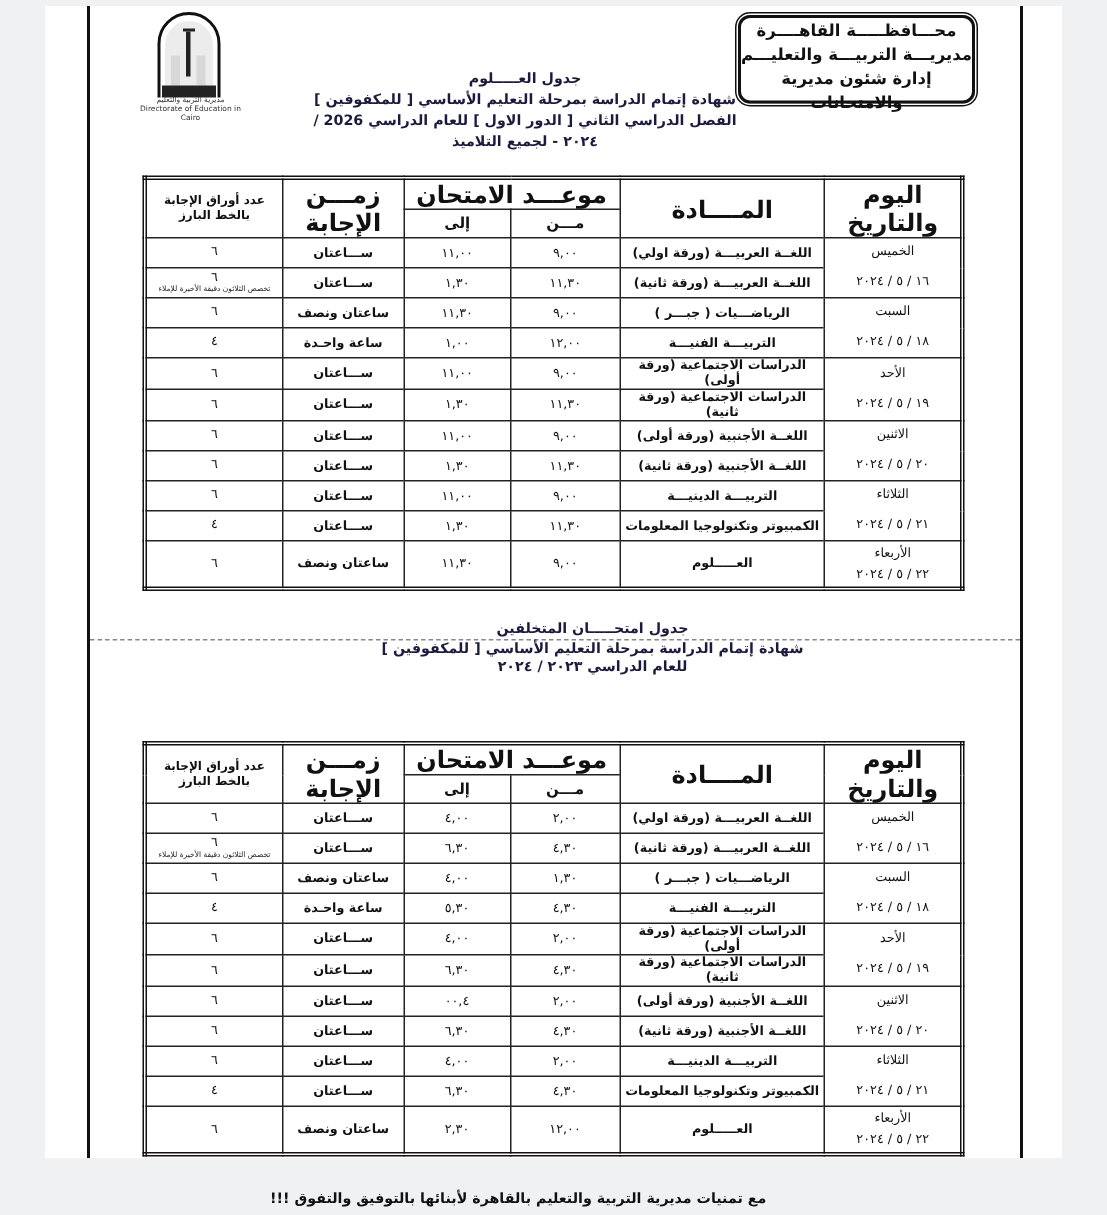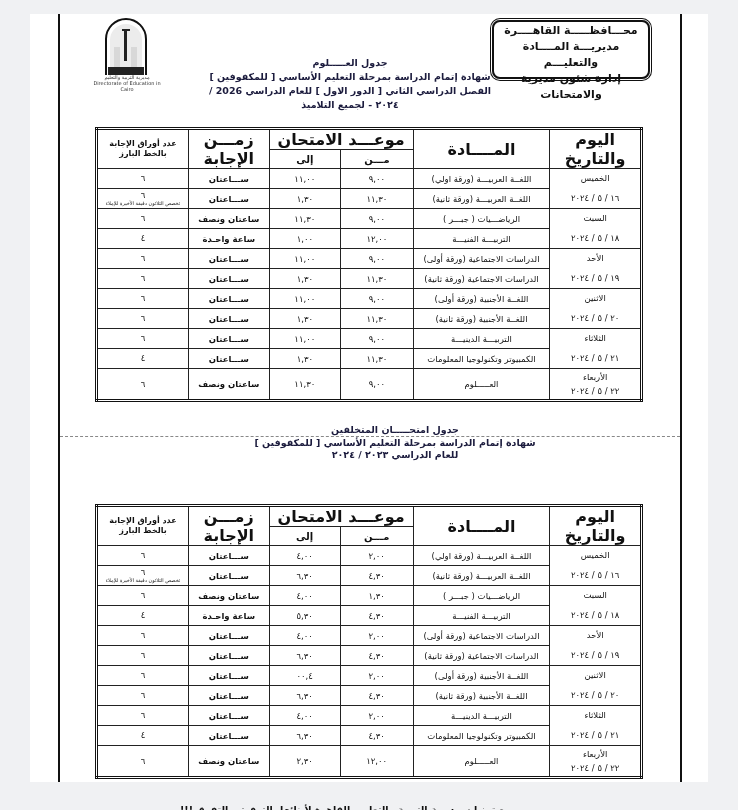--- a/index.html
+++ b/index.html
@@ -3,21 +3,21 @@
 <meta charset="utf-8">
 <style>
   html, body { margin:0; padding:0; }
   body {
     width:738px; height:810px; overflow:hidden;
     background:#f0f1f3;
     font-family:"DejaVu Sans", sans-serif;
     position:relative;
   }
   .page {
-    position:absolute; left:30px; top:14px; width:678px; height:768px;
+    position:absolute; left:30px; top:4px; width:678px; height:768px;
     background:#ffffff;
   }
   .vline { position:absolute; top:0; bottom:0; width:2px; background:#111; }
   .vline.l { left:28px; }
   .vline.r { left:650px; }
   .agency-box {
     position:absolute; left:462px; top:6px; width:154px; height:54px;
     border:2px solid #111; border-radius:8px;
     box-shadow: 0 0 0 1px #fff, 0 0 0 2px #111;
     direction:rtl; text-align:center;
@@ -42,21 +42,21 @@
   table.sched.top { left:65px; top:113px; width:548px; }
   table.sched.bottom { left:65px; top:490px; width:548px; }
   .sched th, .sched td {
     border:1px solid #222; text-align:center; color:#111;
     padding:0; font-size:8.5px; height:19px;
   }
   .sched th { font-weight:bold; font-size:16px; }
   .sched th.small { font-size:8px; line-height:10px;text-align:center; }
   .sched th.sub { font-size:10px; height:18px; }
   .sched td.day { font-size:8.5px; line-height:19px; width:100px; }
-  .sched td.subject { width:160px; font-weight:normal; font-size:8.5px; }
+  .sched td.subject { width:160px; font-weight:bold; font-size:8.5px; }
   .sched td.time { width:85px; letter-spacing:1px; }
   .sched td.dur { width:90px; font-weight:bold; }
   .sched td.pages { width:113px; font-size:8.5px; line-height:9px; }
   .note { display:block; font-size:5px; line-height:6px; color:#222; }
   .dash {
     position:absolute; left:30px; top:422px; width:620px; height:0;
     border-top:1px dashed #888;
   }
   .footer {
     position:absolute; left:150px; top:790px; width:440px;
@@ -65,21 +65,21 @@
 </style>
 </head>
 <body>
 
 <div class="page">
   <div class="vline l"></div>
   <div class="vline r"></div>
 
   <div class="agency-box">
     <div>محـــافظـــــة القاهــــرة</div>
-    <div>مديريـــة المــــادة والتعليـــم</div>
+    <div>مديريـــة التربيـــة والتعليـــم</div>
     <div>إدارة شئون مديرية والامتحانات</div>
   </div>
 
   <svg class="logo" viewBox="0 0 52 70">
     <path d="M6 58 V22 A20 20 0 0 1 46 22 V58" fill="none" stroke="#111" stroke-width="2"></path>
     <path d="M10 56 V23 A16 16 0 0 1 42 23 V56 Z" fill="#ececec"></path>
     <rect x="24" y="14" width="3" height="30" fill="#222"></rect>
     <rect x="22" y="12" width="8" height="2" fill="#222"></rect>
     <rect x="14" y="30" width="6" height="20" fill="#d8d8d8"></rect>
     <rect x="31" y="30" width="6" height="20" fill="#d8d8d8"></rect>

